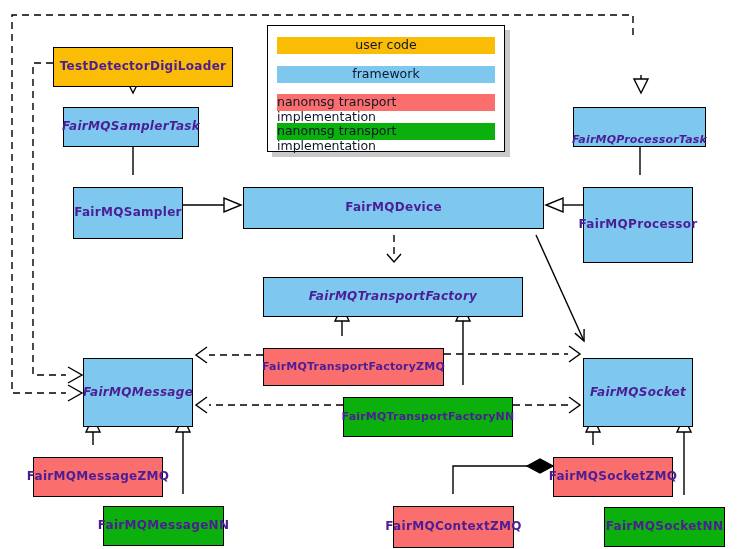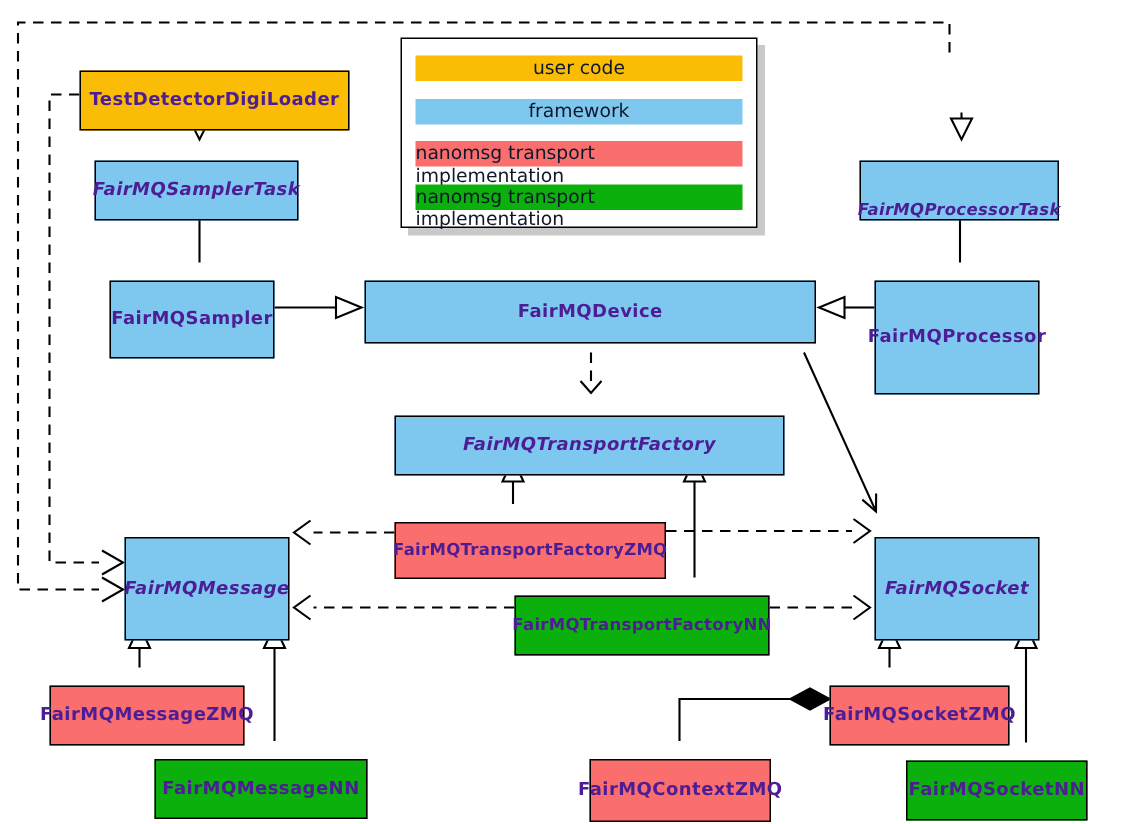--- a/index.html
+++ b/index.html
@@ -33,21 +33,21 @@
   #n-processortask{left:573px;top:95px;width:133px;height:40px;}
   #n-sampler{left:73px;top:175px;width:110px;height:52px;}
   #n-device{left:243px;top:175px;width:301px;height:42px;}
   #n-processor{left:583px;top:175px;width:110px;height:76px;}
   #n-transportfactory{left:263px;top:265px;width:260px;height:40px;}
   #n-transportfactoryzmq{left:263px;top:336px;width:181px;height:38px;}
   #n-transportfactorynn{left:343px;top:385px;width:170px;height:40px;}
   #n-message{left:83px;top:346px;width:110px;height:69px;}
   #n-socket{left:583px;top:346px;width:110px;height:69px;}
   #n-messagezmq{left:33px;top:445px;width:130px;height:40px;}
-  #n-messagenn{left:103px;top:494px;width:142px;height:40px;}
+  #n-messagenn{left:103px;top:494px;width:121px;height:40px;}
   #n-socketzmq{left:553px;top:445px;width:120px;height:40px;}
   #n-socketnn{left:604px;top:495px;width:121px;height:40px;}
   #n-contextzmq{left:393px;top:494px;width:121px;height:42px;}
   
   .s{stroke:#000;stroke-width:1.4;fill:none;}
   .d{stroke:#000;stroke-width:1.4;fill:none;stroke-dasharray:7 5;}
   .tri{fill:#fff;stroke:#000;stroke-width:1.4;}
   .vee{fill:none;stroke:#000;stroke-width:1.4;}
   .dia{fill:#000;stroke:#000;stroke-width:1.4;}
 </style>

